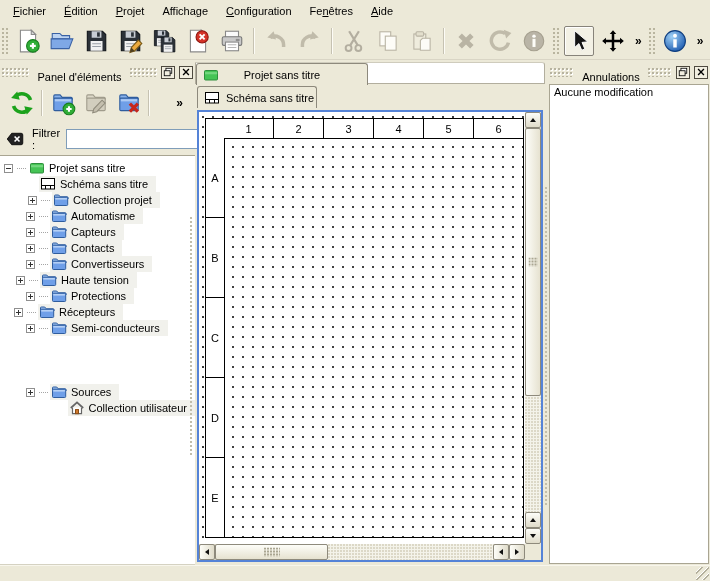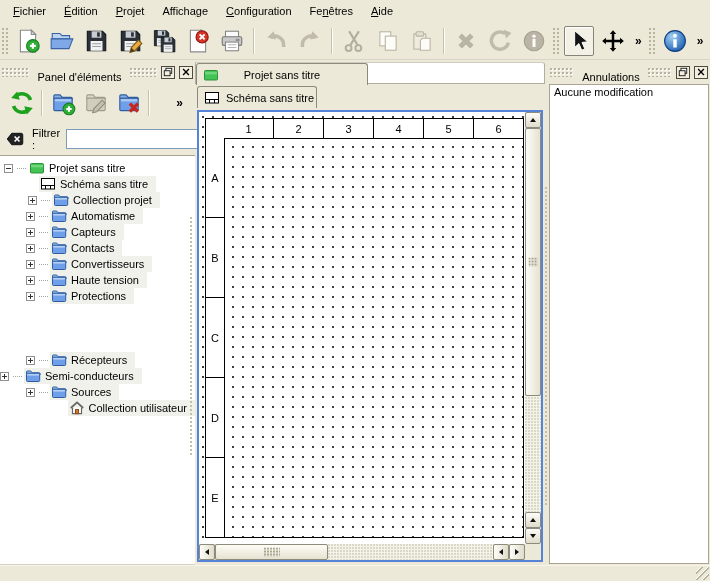--- a/index.html
+++ b/index.html
@@ -517,77 +517,77 @@
             <span class="icon">
               <svg viewBox="0 0 16 16">
                 <path d="M1.5 6V3.8a.8.8 0 0 1 .8-.8h3.4l1.6 1.8h7a.8.8 0 0 1 .8.8V7" fill="#9ec1f0" stroke="#2f5d9e"></path>
                 <rect x="1.5" y="5.2" width="13.2" height="8.3" rx="1" fill="#6f9fe8" stroke="#2f5d9e"></rect>
                 <rect x="2.3" y="6" width="11.6" height="1.6" fill="#b5d0f5"></rect>
               </svg>
             </span>
             <span>Convertisseurs</span>
           </span>
         </div>
+        <div class="tree-row" style="padding-left: 16px;">
+          <span class="expander plus"></span>
+          <span class="stub"></span>
+          <span class="row-body band">
+            <span class="icon">
+              <svg viewBox="0 0 16 16">
+                <path d="M1.5 6V3.8a.8.8 0 0 1 .8-.8h3.4l1.6 1.8h7a.8.8 0 0 1 .8.8V7" fill="#9ec1f0" stroke="#2f5d9e"></path>
+                <rect x="1.5" y="5.2" width="13.2" height="8.3" rx="1" fill="#6f9fe8" stroke="#2f5d9e"></rect>
+                <rect x="2.3" y="6" width="11.6" height="1.6" fill="#b5d0f5"></rect>
+              </svg>
+            </span>
+            <span>Haute tension</span>
+          </span>
+        </div>
         <div class="tree-row" style="padding-left: 26px;">
           <span class="expander plus"></span>
           <span class="stub"></span>
           <span class="row-body band">
             <span class="icon">
               <svg viewBox="0 0 16 16">
                 <path d="M1.5 6V3.8a.8.8 0 0 1 .8-.8h3.4l1.6 1.8h7a.8.8 0 0 1 .8.8V7" fill="#9ec1f0" stroke="#2f5d9e"></path>
                 <rect x="1.5" y="5.2" width="13.2" height="8.3" rx="1" fill="#6f9fe8" stroke="#2f5d9e"></rect>
                 <rect x="2.3" y="6" width="11.6" height="1.6" fill="#b5d0f5"></rect>
               </svg>
             </span>
-            <span>Haute tension</span>
+            <span>Protections</span>
+          </span>
+        </div>
+        <div class="tree-row" style="padding-left: 14px;">
+          <span class="expander plus"></span>
+          <span class="stub"></span>
+          <span class="row-body band">
+            <span class="icon">
+              <svg viewBox="0 0 16 16">
+                <path d="M1.5 6V3.8a.8.8 0 0 1 .8-.8h3.4l1.6 1.8h7a.8.8 0 0 1 .8.8V7" fill="#9ec1f0" stroke="#2f5d9e"></path>
+                <rect x="1.5" y="5.2" width="13.2" height="8.3" rx="1" fill="#6f9fe8" stroke="#2f5d9e"></rect>
+                <rect x="2.3" y="6" width="11.6" height="1.6" fill="#b5d0f5"></rect>
+              </svg>
+            </span>
+            <span>Récepteurs</span>
           </span>
         </div>
         <div class="tree-row" style="padding-left: 26px;">
           <span class="expander plus"></span>
           <span class="stub"></span>
           <span class="row-body band">
             <span class="icon">
               <svg viewBox="0 0 16 16">
                 <path d="M1.5 6V3.8a.8.8 0 0 1 .8-.8h3.4l1.6 1.8h7a.8.8 0 0 1 .8.8V7" fill="#9ec1f0" stroke="#2f5d9e"></path>
                 <rect x="1.5" y="5.2" width="13.2" height="8.3" rx="1" fill="#6f9fe8" stroke="#2f5d9e"></rect>
                 <rect x="2.3" y="6" width="11.6" height="1.6" fill="#b5d0f5"></rect>
               </svg>
             </span>
-            <span>Protections</span>
+            <span>Semi-conducteurs</span>
           </span>
         </div>
         <div class="tree-row" style="padding-left: 26px; margin-top: 48px;">
-          <span class="expander plus"></span>
-          <span class="stub"></span>
-          <span class="row-body band">
-            <span class="icon">
-              <svg viewBox="0 0 16 16">
-                <path d="M1.5 6V3.8a.8.8 0 0 1 .8-.8h3.4l1.6 1.8h7a.8.8 0 0 1 .8.8V7" fill="#9ec1f0" stroke="#2f5d9e"></path>
-                <rect x="1.5" y="5.2" width="13.2" height="8.3" rx="1" fill="#6f9fe8" stroke="#2f5d9e"></rect>
-                <rect x="2.3" y="6" width="11.6" height="1.6" fill="#b5d0f5"></rect>
-              </svg>
-            </span>
-            <span>Récepteurs</span>
-          </span>
-        </div>
-        <div class="tree-row" style="">
-          <span class="expander plus"></span>
-          <span class="stub"></span>
-          <span class="row-body band">
-            <span class="icon">
-              <svg viewBox="0 0 16 16">
-                <path d="M1.5 6V3.8a.8.8 0 0 1 .8-.8h3.4l1.6 1.8h7a.8.8 0 0 1 .8.8V7" fill="#9ec1f0" stroke="#2f5d9e"></path>
-                <rect x="1.5" y="5.2" width="13.2" height="8.3" rx="1" fill="#6f9fe8" stroke="#2f5d9e"></rect>
-                <rect x="2.3" y="6" width="11.6" height="1.6" fill="#b5d0f5"></rect>
-              </svg>
-            </span>
-            <span>Semi-conducteurs</span>
-          </span>
-        </div>
-        <div class="tree-row" style="padding-left: 26px;">
           <span class="expander plus"></span>
           <span class="stub"></span>
           <span class="row-body band">
             <span class="icon">
               <svg viewBox="0 0 16 16">
                 <path d="M1.5 6V3.8a.8.8 0 0 1 .8-.8h3.4l1.6 1.8h7a.8.8 0 0 1 .8.8V7" fill="#9ec1f0" stroke="#2f5d9e"></path>
                 <rect x="1.5" y="5.2" width="13.2" height="8.3" rx="1" fill="#6f9fe8" stroke="#2f5d9e"></rect>
                 <rect x="2.3" y="6" width="11.6" height="1.6" fill="#b5d0f5"></rect>
               </svg>
             </span>

